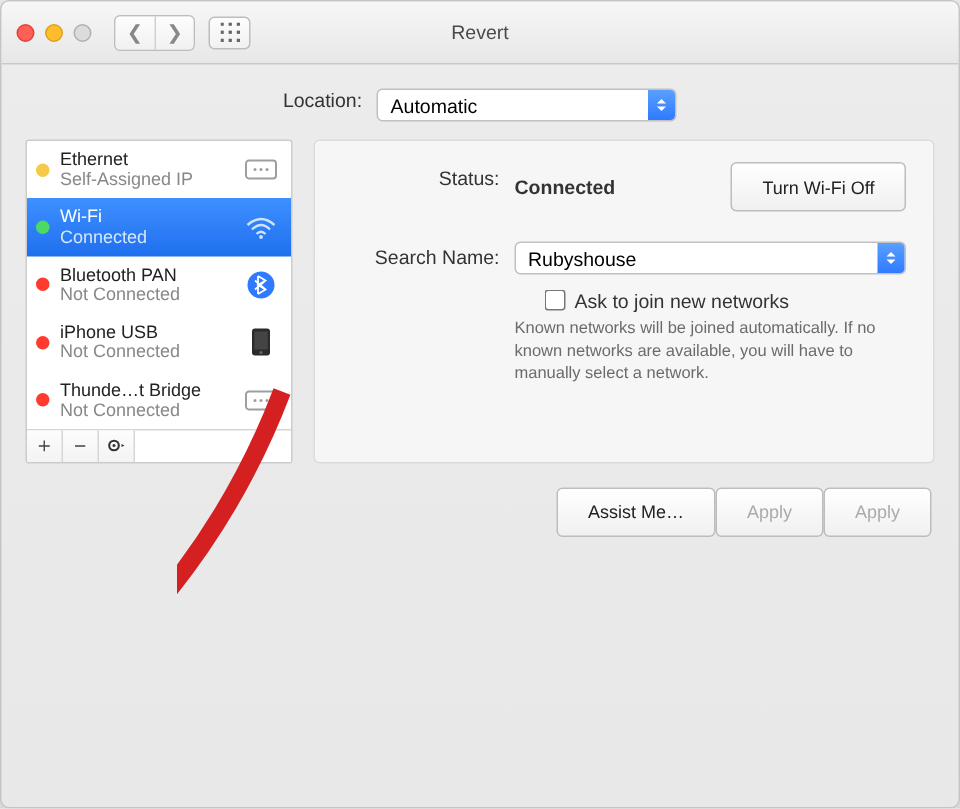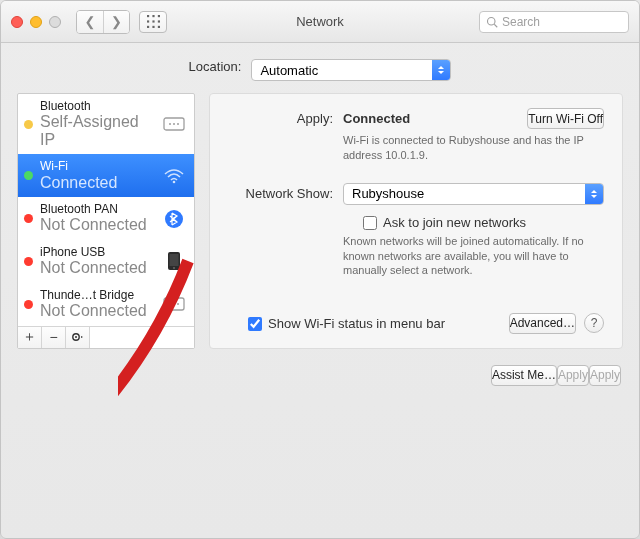--- a/index.html
+++ b/index.html
@@ -33,39 +33,39 @@
 
   .sidebar { width: 178px; background: #fff; border: 1px solid #ccc; border-radius: 2px; display: flex; flex-direction: column; }
   .svc-list { flex: 1; overflow: hidden; }
   .svc { display: flex; align-items: center; padding: 6px 8px 6px 6px; gap: 7px; border-bottom: 0px solid transparent; }
   .svc .dot { width: 9px; height: 9px; border-radius: 50%; flex: none; }
   .dot-green { background: #4cd964; }
   .dot-yellow { background: #f7c948; }
   .dot-red { background: #ff3b30; }
   .svc .texts { flex: 1; min-width: 0; line-height: 1.1; }
   .svc .name { font-size: 12px; color: #222; white-space: nowrap; overflow: hidden; text-overflow: ellipsis; }
-  .svc .sub  { font-size: 16px; color: #888; }
+  .svc .sub  { font-size: 12px; color: #888; }
   .svc .iconslot { width: 24px; height: 20px; flex: none; display:flex; align-items:center; justify-content:center; color:#9e9e9e; }
   .svc.selected { background: linear-gradient(#3e90ff,#1f6fee); }
   .svc.selected .name { color: #fff; }
   .svc.selected .sub { color: #d5e6ff; }
   .svc.selected .iconslot { color: #cfe2ff; }
   .sidebar-foot { display: flex; border-top: 1px solid #d5d5d5; height: 22px; background: #fff; }
   .sidebar-foot button { width: 24px; border: none; border-right: 1px solid #d5d5d5; background: linear-gradient(#fdfdfd,#f3f3f3); font-size: 14px; color: #444; cursor: default; display:flex; align-items:center; justify-content:center; }
 
   .panel { flex: 1; background: #f6f6f6; border: 1px solid #dcdcdc; border-radius: 4px; padding: 14px 18px 14px 18px; display: flex; flex-direction: column; font-size: 12px; color: #333; }
   .row { display: flex; align-items: flex-start; margin-bottom: 10px; }
   .row .lbl { width: 115px; text-align: right; padding-right: 10px; padding-top: 3px; font-size: 13px; color: #333; }
   .row .val { flex: 1; }
   .status-line { display: flex; align-items: center; gap: 20px; }
   .status-line b { font-weight: 600; font-size: 13px; }
-  .macbtn { height: 21px; padding: 0 0; font-size: 12px; background: linear-gradient(#fff,#f0f0f0); border: 1px solid #bdbdbd; border-radius: 4px; color: #222; }
+  .macbtn { height: 33px; padding: 0 20px; font-size: 12px; background: linear-gradient(#fff,#f0f0f0); border: 1px solid #bdbdbd; border-radius: 4px; color: #222; }
   .macbtn:disabled { color: #aaa; }
   .desc { font-size: 11px; color: #6b6b6b; margin-top: 4px; line-height: 1.35; max-width: 260px; }
-  .chklabel { font-size: 13px; display: flex; align-items: flex-end; gap: 6px; padding-left: 20px; }
+  .chklabel { font-size: 13px; display: flex; align-items: flex-start; gap: 6px; padding-left: 20px; }
   input[type=checkbox] { width: 14px; height: 14px; accent-color: #2f7aff; }
   .panel-foot { margin-top: auto; display: flex; align-items: center; }
   .panel-foot .right { margin-left: auto; display:flex; align-items:center; gap:8px; }
   .helpbtn { width: 20px; height: 20px; border-radius: 50%; border: 1px solid #bdbdbd; background: linear-gradient(#fff,#eee); font-size: 12px; color: #555; }
 
   .bottom-buttons { display: flex; justify-content: flex-end; padding: 0 18px 16px 0; }
 
   
   .arrow { position: absolute; left: 118px; top: 256px; width: 90px; height: 200px; pointer-events: none; }
 </style>
@@ -92,46 +92,39 @@
             <rect width="2" height="2" x="10" y="0"></rect>
             <rect width="2" height="2" x="0" y="5"></rect>
             <rect width="2" height="2" x="5" y="5"></rect>
             <rect width="2" height="2" x="10" y="5"></rect>
             <rect width="2" height="2" x="0" y="10"></rect>
             <rect width="2" height="2" x="5" y="10"></rect>
             <rect width="2" height="2" x="10" y="10"></rect>
           </g>
         </svg>
     </div>
-    <div class="title">Network</div>
-    <div class="searchbox">
-      <svg width="12" height="12" viewBox="0 0 16 16">
-          <circle cx="7" cy="7" r="5" stroke="#a0a0a0" stroke-width="1.5" fill="none"></circle>
-          <line x1="11" y1="11" x2="15" y2="15" stroke="#a0a0a0" stroke-width="1.5"></line>
-        </svg>
-      <span>Search</span>
-    </div>
+    <div class="title">Revert</div>
   </div>
 
   <div class="location-row">
     <label>Location:</label>
     <span class="selectwrap">
       <select style="width:200px"><option>Automatic</option></select>
       <span class="arrows"></span>
     </span>
   </div>
 
   <div class="body">
 
     <div class="sidebar">
       <div class="svc-list" id="svc-list">
           <div class="svc">
             <span class="dot dot-yellow"></span>
             <div class="texts">
-              <div class="name">Bluetooth</div>
+              <div class="name">Ethernet</div>
               <div class="sub">Self-Assigned IP</div>
             </div>
             <span class="iconslot">
               <svg width="22" height="16" viewBox="0 0 22 16">
                 <rect x="1" y="2" width="20" height="12" rx="2" fill="none" stroke="currentColor" stroke-width="1.3"></rect>
                 <circle cx="7" cy="8" r="1" fill="currentColor"></circle>
                 <circle cx="11" cy="8" r="1" fill="currentColor"></circle>
                 <circle cx="15" cy="8" r="1" fill="currentColor"></circle>
               </svg>
             </span>
@@ -202,61 +195,50 @@
               <circle cx="5" cy="6" r="3.2" fill="none" stroke="#333" stroke-width="1.4"></circle>
               <circle cx="5" cy="6" r="1" fill="#333"></circle>
               <path d="M10 5l2 1-2 1z" fill="#333"></path>
             </svg>
         </button>
       </div>
     </div>
 
     <div class="panel">
       <div class="row">
-        <div class="lbl">Apply:</div>
+        <div class="lbl">Status:</div>
         <div class="val">
           <div class="status-line">
             <b>Connected</b>
             <button class="macbtn" style="margin-left:auto">Turn Wi-Fi Off</button>
           </div>
-          <div class="desc">Wi-Fi is connected to Rubyshouse and has the IP address 10.0.1.9.</div>
         </div>
       </div>
 
       <div class="row" style="margin-top:10px">
-        <div class="lbl">Network Show:</div>
+        <div class="lbl">Search Name:</div>
         <div class="val">
           <span class="selectwrap" style="width:100%">
             <select style="width:100%"><option>Rubyshouse</option></select>
             <span class="arrows"></span>
           </span>
         </div>
       </div>
 
       <div class="row">
         <div class="lbl"></div>
         <div class="val">
           <label class="chklabel">
             <input type="checkbox" style="">
               <span>Ask to join new networks</span>
           </label>
           <div class="desc">Known networks will be joined automatically. If no known networks are available, you will have to manually select a network.</div>
         </div>
       </div>
 
-      <div class="panel-foot">
-        <label class="chklabel">
-          <input type="checkbox" checked="" style="">
-            <span>Show Wi-Fi status in menu bar</span>
-        </label>
-        <div class="right">
-          <button class="macbtn">Advanced…</button>
-          <button class="helpbtn">?</button>
-        </div>
-      </div>
     </div>
 
   </div>
 
   <div class="bottom-buttons">
     <button class="macbtn">Assist Me…</button>
     <button class="macbtn" disabled="">Apply</button>
     <button class="macbtn" disabled="">Apply</button>
   </div>
 

